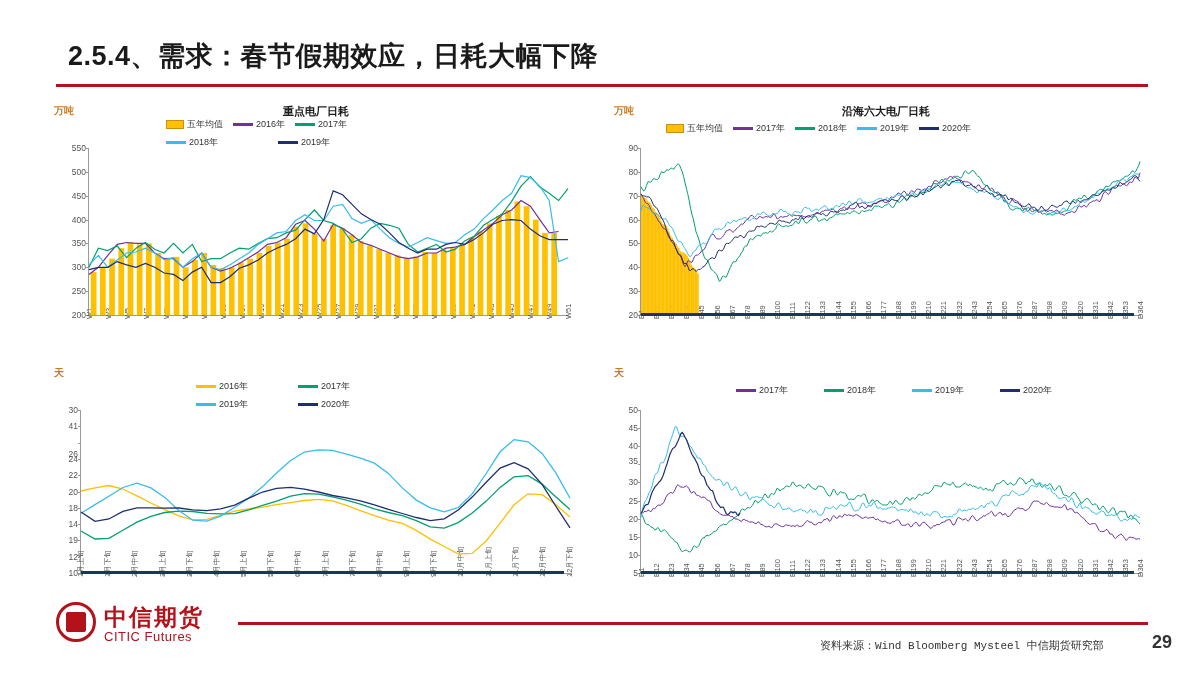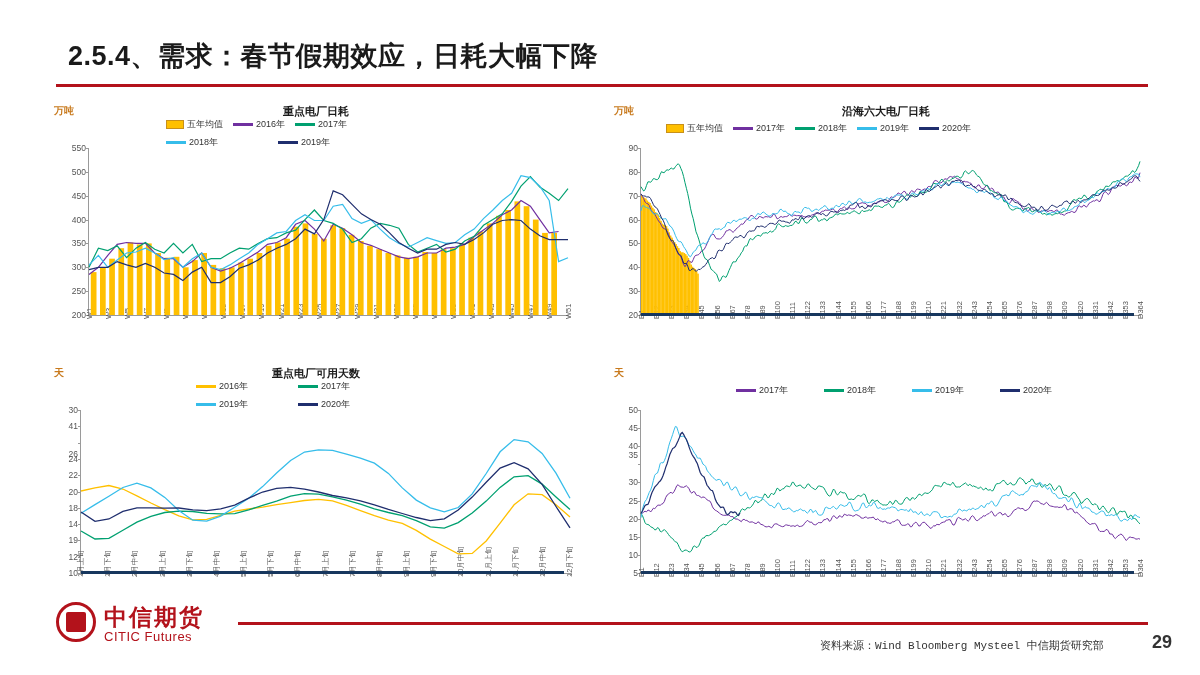--- a/index.html
+++ b/index.html
@@ -422,21 +422,20 @@
         <polyline fill="none" stroke="#00A070" stroke-width="1" points="0.0,38.7 1.4,41.1 2.7,43.0 4.1,41.7 5.5,37.4 6.9,33.9 8.2,33.8 9.6,34.3 11.0,32.7 12.4,30.6 13.7,30.8 15.1,31.6 16.5,31.6 17.9,30.0 19.2,26.3 20.6,23.6 22.0,24.6 23.4,24.6 24.7,22.7 26.1,21.8 27.5,22.2 28.9,21.2 30.2,20.0 31.6,20.9 33.0,20.9 34.4,18.7 35.7,17.2 37.1,15.7 38.5,17.1 39.9,20.5 41.2,23.5 42.6,28.5 44.0,34.7 45.4,40.3 46.7,45.5 48.1,52.2 49.5,60.2 50.9,66.1 52.2,70.6 53.6,77.0 55.0,83.8 56.4,87.2 57.7,91.1 59.1,95.9 60.5,100.5 61.9,104.9 63.2,108.8 64.6,111.1 66.0,111.6 67.4,114.0 68.7,117.6 70.1,121.3 71.5,122.2 72.9,123.6 74.2,125.1 75.6,126.1 77.0,130.0 78.4,133.5 79.7,132.2 81.1,128.8 82.5,127.8 83.9,129.2 85.2,129.1 86.6,126.1 88.0,122.4 89.4,119.5 90.7,116.4 92.1,113.8 93.5,113.9 94.9,113.7 96.2,110.9 97.6,109.2 99.0,107.3 100.3,104.8 101.7,103.2 103.1,99.2 104.5,97.9 105.8,98.1 107.2,95.0 108.6,91.2 110.0,90.5 111.3,91.9 112.7,91.0 114.1,88.9 115.5,88.0 116.8,87.3 118.2,87.5 119.6,88.3 121.0,86.2 122.3,85.1 123.7,85.0 125.1,84.6 126.5,85.3 127.8,84.3 129.2,83.0 130.6,84.1 132.0,83.5 133.3,82.3 134.7,80.7 136.1,77.3 137.5,75.7 138.8,76.6 140.2,78.1 141.6,78.7 143.0,78.7 144.3,77.6 145.7,78.0 147.1,78.4 148.5,77.8 149.8,77.4 151.2,77.4 152.6,75.9 154.0,73.5 155.3,73.3 156.7,75.3 158.1,75.3 159.5,72.0 160.8,69.8 162.2,70.7 163.6,73.7 165.0,75.1 166.3,74.8 167.7,73.7 169.1,71.7 170.5,71.5 171.8,69.7 173.2,68.4 174.6,68.1 176.0,70.2 177.3,73.2 178.7,73.1 180.1,71.8 181.5,71.8 182.8,70.8 184.2,70.9 185.6,72.8 187.0,72.0 188.3,70.1 189.7,69.7 191.1,69.2 192.5,68.5 193.8,66.6 195.2,65.9 196.6,66.8 198.0,65.9 199.3,65.4 200.7,65.9 202.1,66.0 203.4,66.0 204.8,65.6 206.2,64.4 207.6,65.2 208.9,65.5 210.3,64.3 211.7,63.7 213.1,62.7 214.4,63.6 215.8,64.4 217.2,65.5 218.6,65.8 219.9,63.7 221.3,62.2 222.7,63.5 224.1,63.3 225.4,62.9 226.8,62.7 228.2,61.7 229.6,62.6 230.9,62.0 232.3,59.8 233.7,57.9 235.1,58.1 236.4,58.2 237.8,58.0 239.2,58.9 240.6,59.4 241.9,59.3 243.3,57.7 244.7,57.1 246.1,56.7 247.4,55.2 248.8,56.5 250.2,58.8 251.6,59.6 252.9,58.9 254.3,56.2 255.7,53.3 257.1,53.9 258.4,54.3 259.8,53.3 261.2,52.1 262.6,50.2 263.9,48.9 265.3,47.3 266.7,46.0 268.1,47.4 269.4,49.2 270.8,47.9 272.2,46.5 273.6,47.2 274.9,48.6 276.3,48.4 277.7,46.0 279.1,43.3 280.4,44.0 281.8,44.7 283.2,44.5 284.6,44.5 285.9,43.7 287.3,42.3 288.7,41.2 290.1,40.1 291.4,36.8 292.8,35.3 294.2,35.6 295.6,35.8 296.9,36.1 298.3,34.5 299.7,32.1 301.0,31.1 302.4,32.9 303.8,34.6 305.2,33.3 306.5,32.0 307.9,33.1 309.3,32.3 310.7,30.8 312.0,30.3 313.4,29.8 314.8,28.4 316.2,28.2 317.5,28.5 318.9,30.1 320.3,29.7 321.7,27.5 323.0,24.1 324.4,22.9 325.8,24.1 327.2,25.8 328.5,25.3 329.9,23.5 331.3,22.5 332.7,23.0 334.0,24.3 335.4,26.8 336.8,28.2 338.2,28.7 339.5,30.6 340.9,33.0 342.3,35.6 343.7,37.1 345.0,37.3 346.4,37.6 347.8,40.7 349.2,42.8 350.5,42.6 351.9,43.5 353.3,44.6 354.7,44.6 356.0,45.6 357.4,46.3 358.8,45.8 360.2,46.9 361.5,50.0 362.9,53.5 364.3,53.8 365.7,53.9 367.0,56.5 368.4,59.7 369.8,61.3 371.2,62.0 372.5,61.9 373.9,61.0 375.3,60.3 376.7,60.2 378.0,60.5 379.4,60.3 380.8,62.8 382.2,63.0 383.5,61.2 384.9,60.5 386.3,60.1 387.7,59.4 389.0,60.9 390.4,63.6 391.8,63.8 393.2,62.9 394.5,62.0 395.9,62.9 397.3,63.2 398.7,63.3 400.0,64.9 401.4,66.1 402.8,65.7 404.1,65.4 405.5,67.1 406.9,66.3 408.3,65.0 409.6,66.3 411.0,67.2 412.4,66.7 413.8,65.9 415.1,65.5 416.5,65.7 417.9,64.9 419.3,64.1 420.6,64.5 422.0,64.0 423.4,63.1 424.8,62.9 426.1,62.5 427.5,59.6 428.9,57.0 430.3,55.7 431.6,52.6 433.0,51.5 434.4,52.3 435.8,52.1 437.1,50.5 438.5,50.2 439.9,50.7 441.3,49.8 442.6,47.3 444.0,47.3 445.4,49.3 446.8,51.2 448.1,51.4 449.5,50.7 450.9,49.0 452.3,47.2 453.6,46.9 455.0,45.0 456.4,43.0 457.8,42.5 459.1,41.2 460.5,41.5 461.9,41.8 463.3,40.7 464.6,38.2 466.0,38.2 467.4,38.6 468.8,37.8 470.1,36.2 471.5,34.1 472.9,33.7 474.3,34.0 475.6,32.7 477.0,32.7 478.4,33.4 479.8,32.3 481.1,31.2 482.5,30.3 483.9,28.4 485.3,28.1 486.6,28.1 488.0,26.8 489.4,25.8 490.8,23.3 492.1,22.7 493.5,24.5 494.9,23.2 496.3,20.3 497.6,17.6 499.0,13.4"></polyline>
         <polyline fill="none" stroke="#36BDEA" stroke-width="1" points="0.0,62.8 1.4,57.8 2.7,57.6 4.1,59.1 5.5,59.5 6.9,60.0 8.2,60.5 9.6,62.0 11.0,63.8 12.4,65.9 13.7,66.3 15.1,65.2 16.5,66.1 17.9,67.6 19.2,69.2 20.6,70.7 22.0,71.1 23.4,70.8 24.7,70.5 26.1,72.9 27.5,75.8 28.9,78.0 30.2,78.8 31.6,80.9 33.0,83.8 34.4,87.5 35.7,90.4 37.1,93.0 38.5,93.6 39.9,93.7 41.2,95.5 42.6,98.6 44.0,100.6 45.4,102.8 46.7,105.7 48.1,107.9 49.5,108.8 50.9,106.6 52.2,104.2 53.6,103.0 55.0,101.9 56.4,99.0 57.7,97.3 59.1,97.1 60.5,96.4 61.9,94.7 63.2,95.5 64.6,96.1 66.0,94.5 67.4,92.3 68.7,89.5 70.1,86.7 71.5,85.2 72.9,82.2 74.2,80.9 75.6,81.2 77.0,81.1 78.4,80.6 79.7,81.9 81.1,80.8 82.5,79.6 83.9,79.0 85.2,75.9 86.6,74.3 88.0,74.6 89.4,75.3 90.7,74.4 92.1,72.5 93.5,72.4 94.9,73.5 96.2,73.2 97.6,71.6 99.0,71.1 100.3,71.3 101.7,70.5 103.1,69.7 104.5,69.7 105.8,70.2 107.2,71.5 108.6,73.0 110.0,71.6 111.3,70.3 112.7,70.5 114.1,69.2 115.5,67.3 116.8,65.4 118.2,66.2 119.6,66.5 121.0,64.8 122.3,64.0 123.7,64.9 125.1,66.2 126.5,67.2 127.8,68.0 129.2,68.1 130.6,66.6 132.0,65.3 133.3,66.1 134.7,65.8 136.1,65.5 137.5,64.3 138.8,61.7 140.2,61.2 141.6,62.8 143.0,63.6 144.3,62.9 145.7,64.6 147.1,65.7 148.5,65.9 149.8,67.5 151.2,67.2 152.6,64.7 154.0,63.2 155.3,64.0 156.7,64.0 158.1,64.1 159.5,65.4 160.8,64.0 162.2,60.9 163.6,59.5 165.0,59.5 166.3,60.3 167.7,60.2 169.1,61.3 170.5,63.4 171.8,63.2 173.2,62.1 174.6,61.3 176.0,61.2 177.3,62.5 178.7,61.5 180.1,60.2 181.5,59.6 182.8,58.1 184.2,57.6 185.6,59.4 187.0,61.1 188.3,61.7 189.7,60.7 191.1,60.1 192.5,60.6 193.8,58.6 195.2,57.2 196.6,58.2 198.0,58.9 199.3,57.8 200.7,55.6 202.1,55.3 203.4,56.5 204.8,57.2 206.2,55.9 207.6,53.2 208.9,53.3 210.3,55.3 211.7,55.9 213.1,55.3 214.4,54.7 215.8,53.2 217.2,51.2 218.6,50.5 219.9,51.1 221.3,53.1 222.7,54.3 224.1,53.8 225.4,54.4 226.8,54.8 228.2,54.3 229.6,54.3 230.9,54.1 232.3,53.5 233.7,52.9 235.1,52.0 236.4,51.0 237.8,50.9 239.2,50.3 240.6,50.7 241.9,51.6 243.3,52.3 244.7,50.7 246.1,49.4 247.4,50.7 248.8,51.1 250.2,50.9 251.6,50.2 252.9,48.3 254.3,47.4 255.7,46.9 257.1,47.0 258.4,47.2 259.8,46.9 261.2,46.7 262.6,48.4 263.9,50.3 265.3,51.1 266.7,51.2 268.1,49.6 269.4,47.1 270.8,45.3 272.2,45.1 273.6,45.3 274.9,46.3 276.3,46.8 277.7,46.6 279.1,45.2 280.4,43.3 281.8,42.8 283.2,43.2 284.6,42.2 285.9,40.4 287.3,40.6 288.7,41.6 290.1,41.6 291.4,41.9 292.8,40.3 294.2,37.6 295.6,35.8 296.9,35.4 298.3,35.9 299.7,37.6 301.0,37.5 302.4,35.8 303.8,35.1 305.2,35.9 306.5,37.5 307.9,37.4 309.3,35.6 310.7,34.8 312.0,34.4 313.4,33.8 314.8,34.5 316.2,34.2 317.5,34.4 318.9,34.7 320.3,35.2 321.7,36.2 323.0,37.1 324.4,38.3 325.8,39.0 327.2,39.9 328.5,40.0 329.9,40.0 331.3,41.3 332.7,41.4 334.0,42.9 335.4,44.6 336.8,44.4 338.2,42.5 339.5,42.1 340.9,42.8 342.3,43.8 343.7,44.5 345.0,43.2 346.4,43.7 347.8,44.9 349.2,44.8 350.5,45.4 351.9,47.6 353.3,49.8 354.7,50.2 356.0,51.1 357.4,51.6 358.8,49.8 360.2,49.4 361.5,50.2 362.9,51.9 364.3,53.3 365.7,53.1 367.0,54.9 368.4,56.5 369.8,57.0 371.2,58.0 372.5,58.8 373.9,58.8 375.3,58.5 376.7,59.1 378.0,60.5 379.4,61.1 380.8,62.8 382.2,64.8 383.5,64.2 384.9,62.6 386.3,62.9 387.7,64.3 389.0,65.1 390.4,65.7 391.8,66.4 393.2,65.3 394.5,64.3 395.9,62.4 397.3,62.1 398.7,63.9 400.0,64.8 401.4,62.9 402.8,62.5 404.1,63.0 405.5,64.5 406.9,66.4 408.3,66.6 409.6,64.9 411.0,64.2 412.4,64.7 413.8,64.9 415.1,64.0 416.5,63.5 417.9,63.7 419.3,63.3 420.6,62.1 422.0,60.1 423.4,60.3 424.8,62.0 426.1,62.8 427.5,62.5 428.9,62.3 430.3,61.3 431.6,61.0 433.0,59.0 434.4,58.5 435.8,58.1 437.1,57.6 438.5,55.7 439.9,52.9 441.3,52.3 442.6,53.7 444.0,54.7 445.4,53.1 446.8,52.4 448.1,51.7 449.5,49.3 450.9,49.0 452.3,49.8 453.6,48.6 455.0,45.6 456.4,44.9 457.8,46.0 459.1,45.2 460.5,43.5 461.9,43.4 463.3,43.3 464.6,42.3 466.0,40.6 467.4,40.6 468.8,41.2 470.1,40.4 471.5,39.6 472.9,39.2 474.3,38.7 475.6,35.8 477.0,33.4 478.4,32.9 479.8,31.8 481.1,30.4 482.5,30.8 483.9,32.5 485.3,33.4 486.6,32.2 488.0,29.7 489.4,28.8 490.8,28.5 492.1,27.0 493.5,26.2 494.9,25.8 496.3,26.0 497.6,26.2 499.0,29.1"></polyline>
         <polyline fill="none" stroke="#1F2E6E" stroke-width="1" points="0.0,46.1 1.4,47.6 2.7,48.0 4.1,48.0 5.5,48.9 6.9,48.9 8.2,49.0 9.6,50.6 11.0,53.6 12.4,56.6 13.7,58.7 15.1,59.4 16.5,61.1 17.9,64.1 19.2,66.6 20.6,70.2 22.0,72.1 23.4,75.2 24.7,79.6 26.1,84.9 27.5,88.2 28.9,90.7 30.2,92.3 31.6,92.3 33.0,94.7 34.4,99.1 35.7,102.1 37.1,104.8 38.5,106.8 39.9,107.4 41.2,110.9 42.6,115.1 44.0,115.8 45.4,115.2 46.7,118.1 48.1,122.3 49.5,122.6 50.9,121.0 52.2,120.7 53.6,121.9 55.0,123.5 56.4,122.1 57.7,121.3 59.1,121.6 60.5,120.2 61.9,118.9 63.2,118.5 64.6,116.6 66.0,114.7 67.4,112.3 68.7,110.9 70.1,110.2 71.5,109.6 72.9,110.8 74.2,110.0 75.6,106.3 77.0,102.8 78.4,102.1 79.7,102.6 81.1,102.9 82.5,101.2 83.9,97.7 85.2,95.3 86.6,95.4 88.0,95.6 89.4,94.0 90.7,92.9 92.1,91.3 93.5,89.3 94.9,88.9 96.2,89.4 97.6,88.7 99.0,87.5 100.3,87.6 101.7,89.2 103.1,89.9 104.5,88.0 105.8,85.4 107.2,83.9 108.6,82.9 110.0,83.3 111.3,82.9 112.7,82.8 114.1,81.7 115.5,78.7 116.8,78.3 118.2,78.9 119.6,78.1 121.0,78.1 122.3,78.6 123.7,79.4 125.1,78.6 126.5,77.3 127.8,75.9 129.2,75.3 130.6,75.4 132.0,75.4 133.3,76.4 134.7,76.1 136.1,74.9 137.5,72.5 138.8,72.1 140.2,73.2 141.6,73.2 143.0,73.1 144.3,73.9 145.7,74.1 147.1,74.4 148.5,75.4 149.8,73.7 151.2,71.8 152.6,72.0 154.0,70.8 155.3,70.6 156.7,72.1 158.1,70.7 159.5,68.0 160.8,68.9 162.2,71.2 163.6,70.5 165.0,68.9 166.3,68.1 167.7,67.6 169.1,68.0 170.5,69.3 171.8,68.8 173.2,67.1 174.6,66.0 176.0,64.9 177.3,64.7 178.7,65.6 180.1,66.7 181.5,65.5 182.8,66.0 184.2,67.6 185.6,67.8 187.0,66.9 188.3,65.0 189.7,63.4 191.1,63.4 192.5,64.0 193.8,63.8 195.2,63.5 196.6,64.8 198.0,63.8 199.3,62.5 200.7,62.6 202.1,61.8 203.4,62.5 204.8,61.8 206.2,60.3 207.6,59.6 208.9,57.4 210.3,57.0 211.7,56.7 213.1,55.4 214.4,54.4 215.8,54.7 217.2,57.0 218.6,59.7 219.9,58.9 221.3,58.1 222.7,59.8 224.1,60.5 225.4,60.0 226.8,57.8 228.2,57.5 229.6,59.1 230.9,58.1 232.3,55.7 233.7,55.0 235.1,55.9 236.4,54.8 237.8,53.5 239.2,52.7 240.6,52.8 241.9,52.7 243.3,51.6 244.7,51.8 246.1,52.3 247.4,53.9 248.8,53.3 250.2,51.6 251.6,51.5 252.9,52.0 254.3,52.5 255.7,52.5 257.1,52.6 258.4,50.7 259.8,48.3 261.2,47.9 262.6,48.7 263.9,50.1 265.3,52.5 266.7,51.9 268.1,49.2 269.4,47.3 270.8,47.5 272.2,48.3 273.6,49.0 274.9,48.6 276.3,48.4 277.7,46.9 279.1,44.8 280.4,45.0 281.8,47.1 283.2,45.6 284.6,42.1 285.9,41.7 287.3,43.4 288.7,43.3 290.1,41.9 291.4,41.2 292.8,39.4 294.2,39.1 295.6,38.2 296.9,37.0 298.3,38.3 299.7,40.2 301.0,38.6 302.4,37.0 303.8,36.3 305.2,34.4 306.5,35.8 307.9,37.8 309.3,36.2 310.7,33.5 312.0,33.3 313.4,33.3 314.8,32.3 316.2,32.7 317.5,32.2 318.9,32.1 320.3,32.3 321.7,33.9 323.0,37.1 324.4,38.4 325.8,37.7 327.2,37.3 328.5,37.5 329.9,36.2 331.3,37.7 332.7,38.6 334.0,38.7 335.4,40.7 336.8,42.0 338.2,42.5 339.5,42.8 340.9,42.9 342.3,41.6 343.7,41.1 345.0,42.5 346.4,44.0 347.8,44.9 349.2,46.2 350.5,45.6 351.9,45.9 353.3,48.6 354.7,48.5 356.0,47.2 357.4,46.9 358.8,46.8 360.2,46.8 361.5,47.6 362.9,47.6 364.3,46.7 365.7,48.6 367.0,51.4 368.4,51.5 369.8,50.1 371.2,51.0 372.5,53.2 373.9,54.3 375.3,54.7 376.7,54.9 378.0,56.1 379.4,57.4 380.8,57.7 382.2,58.4 383.5,58.7 384.9,58.2 386.3,57.3 387.7,55.6 389.0,57.0 390.4,59.2 391.8,59.3 393.2,59.2 394.5,60.0 395.9,62.2 397.3,62.3 398.7,60.7 400.0,58.4 401.4,58.9 402.8,61.4 404.1,62.5 405.5,62.2 406.9,61.8 408.3,59.8 409.6,58.2 411.0,57.0 412.4,57.7 413.8,58.4 415.1,59.2 416.5,59.3 417.9,57.9 419.3,57.4 420.6,57.3 422.0,55.2 423.4,53.7 424.8,53.3 426.1,52.9 427.5,54.7 428.9,56.1 430.3,54.4 431.6,52.9 433.0,54.0 434.4,55.3 435.8,53.6 437.1,52.3 438.5,53.6 439.9,54.5 441.3,53.4 442.6,51.7 444.0,52.0 445.4,51.7 446.8,51.0 448.1,50.1 449.5,48.9 450.9,47.2 452.3,46.6 453.6,46.8 455.0,47.4 456.4,47.5 457.8,47.2 459.1,46.0 460.5,44.7 461.9,42.3 463.3,42.2 464.6,42.8 466.0,41.6 467.4,42.1 468.8,42.2 470.1,40.5 471.5,39.3 472.9,40.1 474.3,40.1 475.6,39.7 477.0,37.9 478.4,34.8 479.8,34.7 481.1,35.9 482.5,36.0 483.9,35.4 485.3,34.2 486.6,33.6 488.0,32.3 489.4,31.4 490.8,30.5 492.1,28.4 493.5,27.8 494.9,27.9 496.3,29.0 497.6,31.6 499.0,33.4"></polyline>
       </svg>
       <div class="axis-floor" style="left: 0px; bottom: -1px; width: 493px;"></div>
     </div>
 </div>
 
 <div class="panel" style="left:46px; top:362px; width:540px; height:250px;">
   <div class="panel-axis-unit" style="left:8px; top:4px;">天</div>
-  <div class="panel-title" style="top:4px;">重点电厂可用天数</div>
 
   <div class="legend" style="left:150px; top:18px;">
     <div class="legend-row">
       <div class="legend-item">
         <span class="legend-swatch" style="background:#FFC000;"></span>
         <span class="legend-label">2016年</span>
       </div>
       <div class="legend-item" style="margin-left:40px;">
         <span class="legend-swatch" style="background:#00A070;"></span>
         <span class="legend-label">2017年</span>
@@ -555,21 +554,21 @@
       <div class="ytick" style="top: 144.889px;">10</div>
       <div class="ytick-mark" style="top: 144.889px;"></div>
       <div class="ytick" style="top: 126.778px;">15</div>
       <div class="ytick-mark" style="top: 126.778px;"></div>
       <div class="ytick" style="top: 108.667px;">20</div>
       <div class="ytick-mark" style="top: 108.667px;"></div>
       <div class="ytick" style="top: 90.5556px;">25</div>
       <div class="ytick-mark" style="top: 90.5556px;"></div>
       <div class="ytick" style="top: 72.4444px;">30</div>
       <div class="ytick-mark" style="top: 72.4444px;"></div>
-      <div class="ytick" style="top: 45px;">35</div>
+      <div class="ytick" style="top: 51px;">35</div>
       <div class="ytick-mark" style="top: 54.3333px;"></div>
       <div class="ytick" style="top: 36.2222px;">40</div>
       <div class="ytick-mark" style="top: 36.2222px;"></div>
       <div class="ytick" style="top: 18.1111px;">45</div>
       <div class="ytick-mark" style="top: 18.1111px;"></div>
       <div class="ytick" style="top: 0px;">50</div>
       <div class="ytick-mark" style="top: 0px;"></div>
       <div class="xtick-label rot" style="left: 0px;">D1</div>
       <div class="xtick-mark" style="left: 0px;"></div>
       <div class="xtick-label rot" style="left: 15.1212px;">D12</div>

